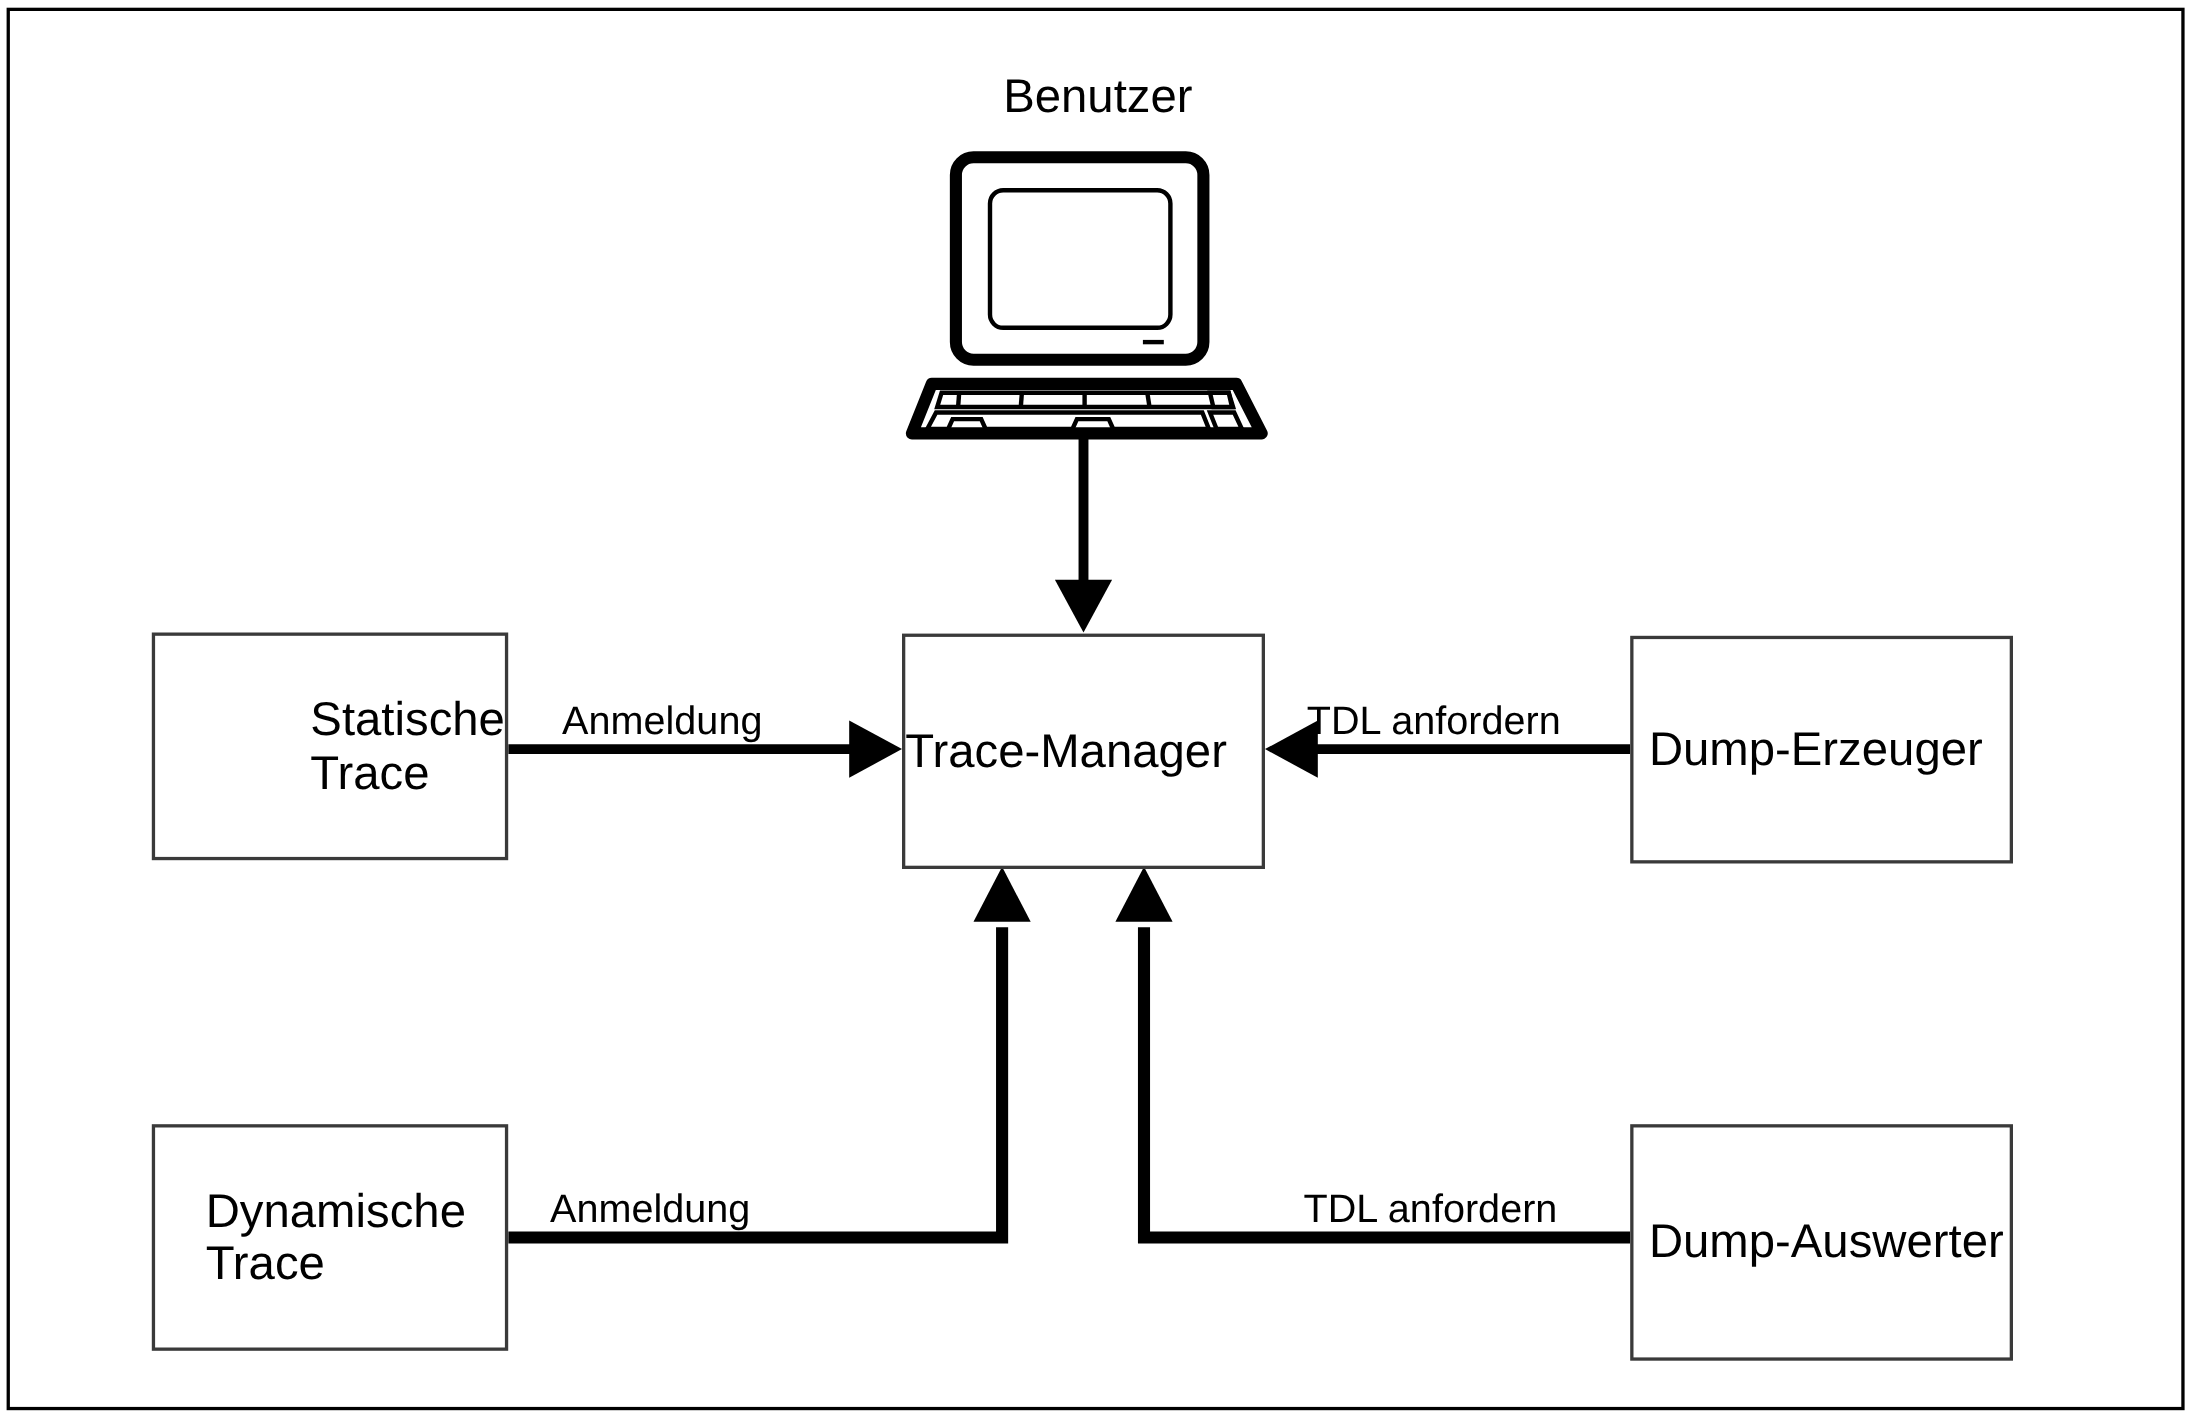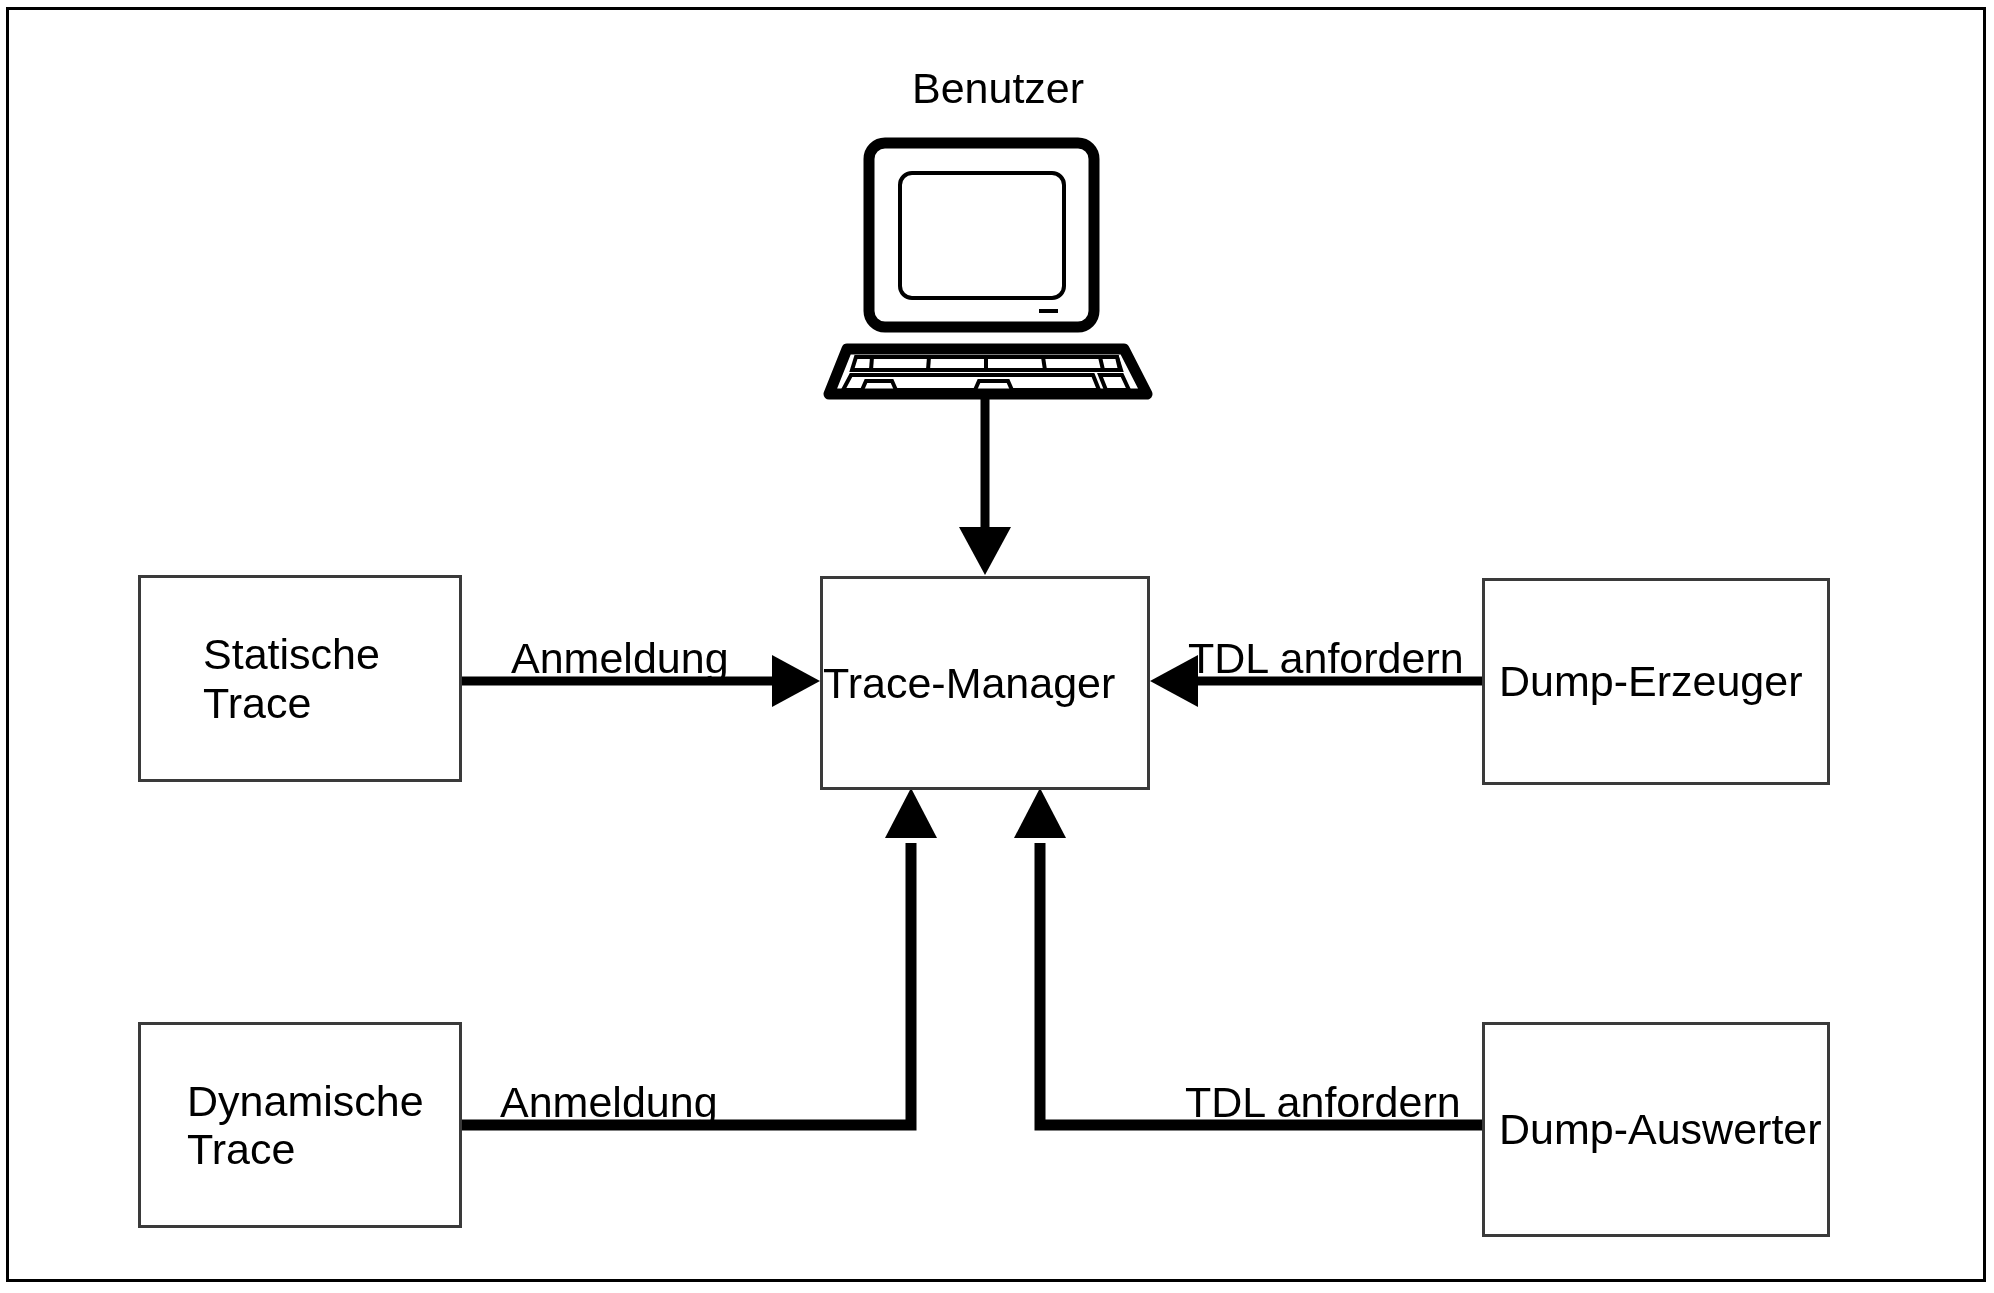--- a/index.html
+++ b/index.html
@@ -50,21 +50,21 @@
     color: #000000;
     line-height: 1.12;
     white-space: pre-line;
     padding-left: 62px;
   }
   .center-node .node-label {
     padding-left: 0;
   }
   .edge-label {
     position: absolute;
-    font-size: 43px;
+    font-size: 36px;
     color: #000000;
     white-space: nowrap;
   }
   .user-label {
     position: absolute;
     font-size: 43px;
     color: #000000;
     white-space: nowrap;
   }
   .cmd-list {
@@ -130,21 +130,21 @@
 
     <g>
       <path d="M 1482 1125 L 1040 1125 L 1040 843" fill="none" stroke="#000000" stroke-width="11"></path>
       <polygon points="1040,788 1014,838 1066,838" fill="#000000"></polygon>
     </g>
   </svg>
 
   <div class="user-label" style="left:912px; top:64px;">Benutzer</div>
 
 
-  <div class="node-box" style="left:138px; top:575px; width:324px; height:207px;">
+  <div class="node-box" style="left:138px; top:575px; width:324px; height:207px;justify-content:flex-end;">
     <span class="node-label">Statische
 Trace</span>
   </div>
 
   <div class="node-box center-node" style="left:820px; top:576px; width:330px; height:214px;">
     <span class="node-label">Trace-Manager</span>
   </div>
 
   <div class="node-box" style="left:1482px; top:578px; width:348px; height:207px;">
     <span class="node-label" style="padding-left:14px;">Dump-Erzeuger</span>

